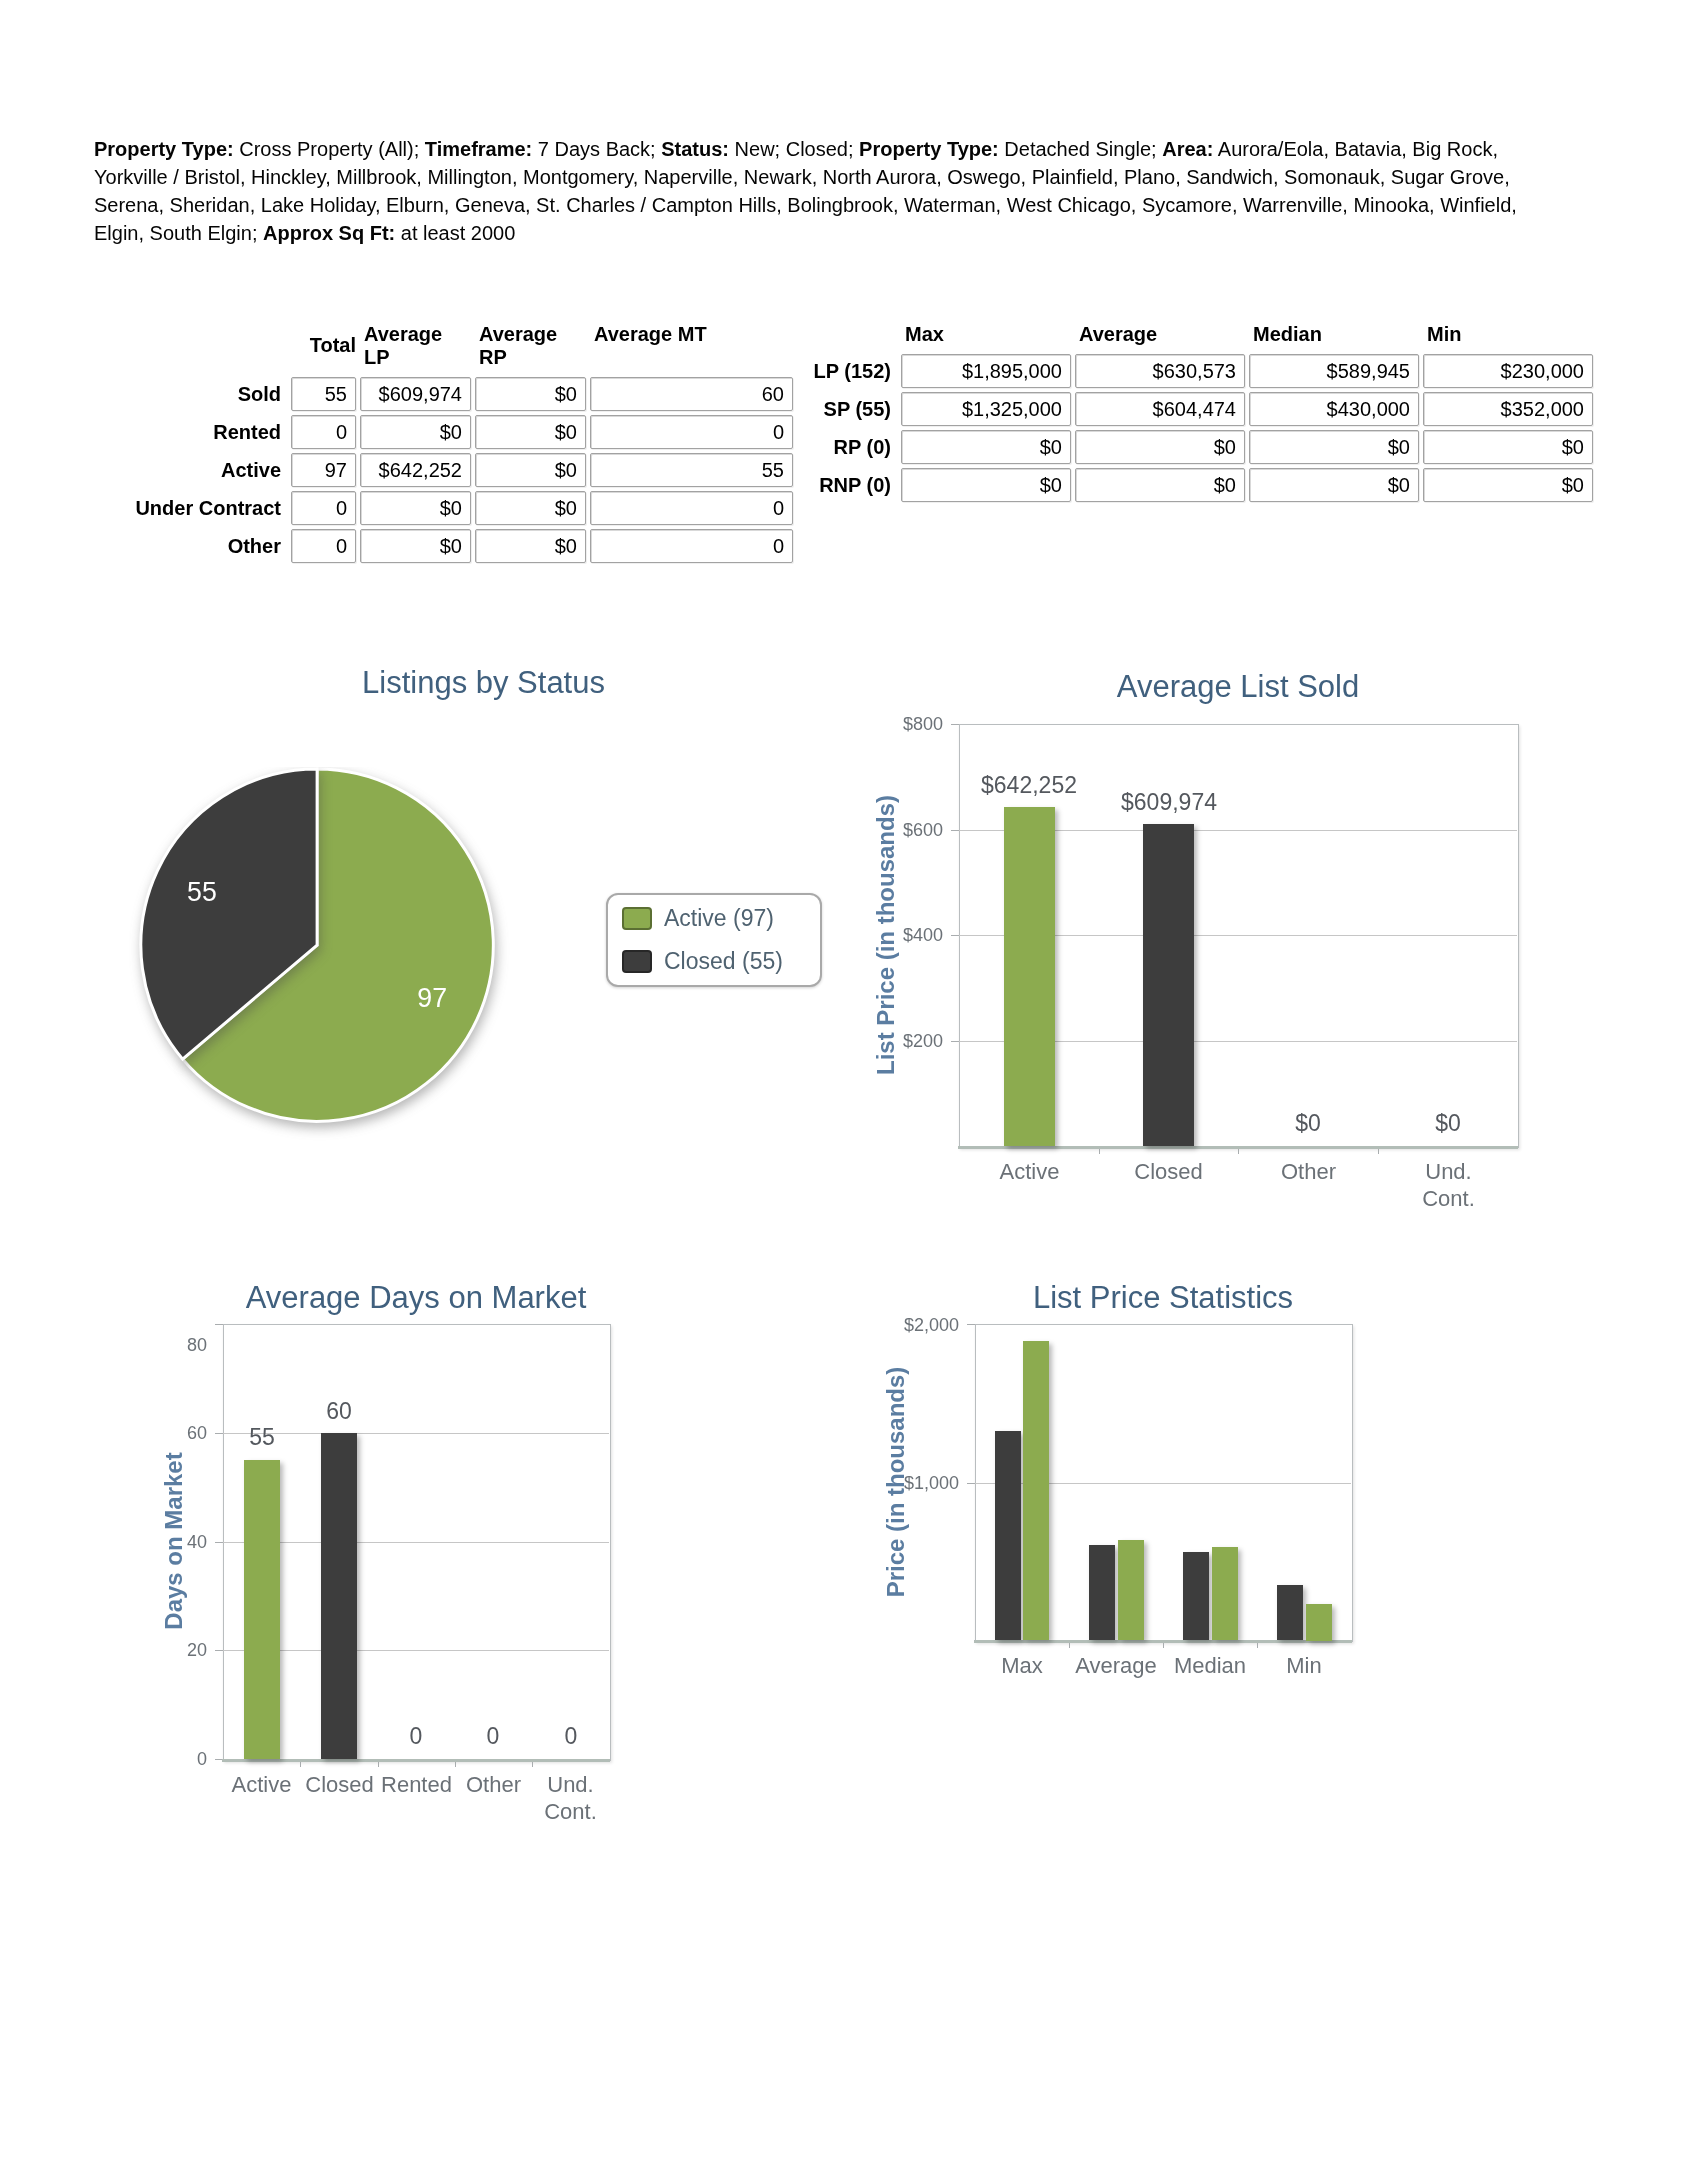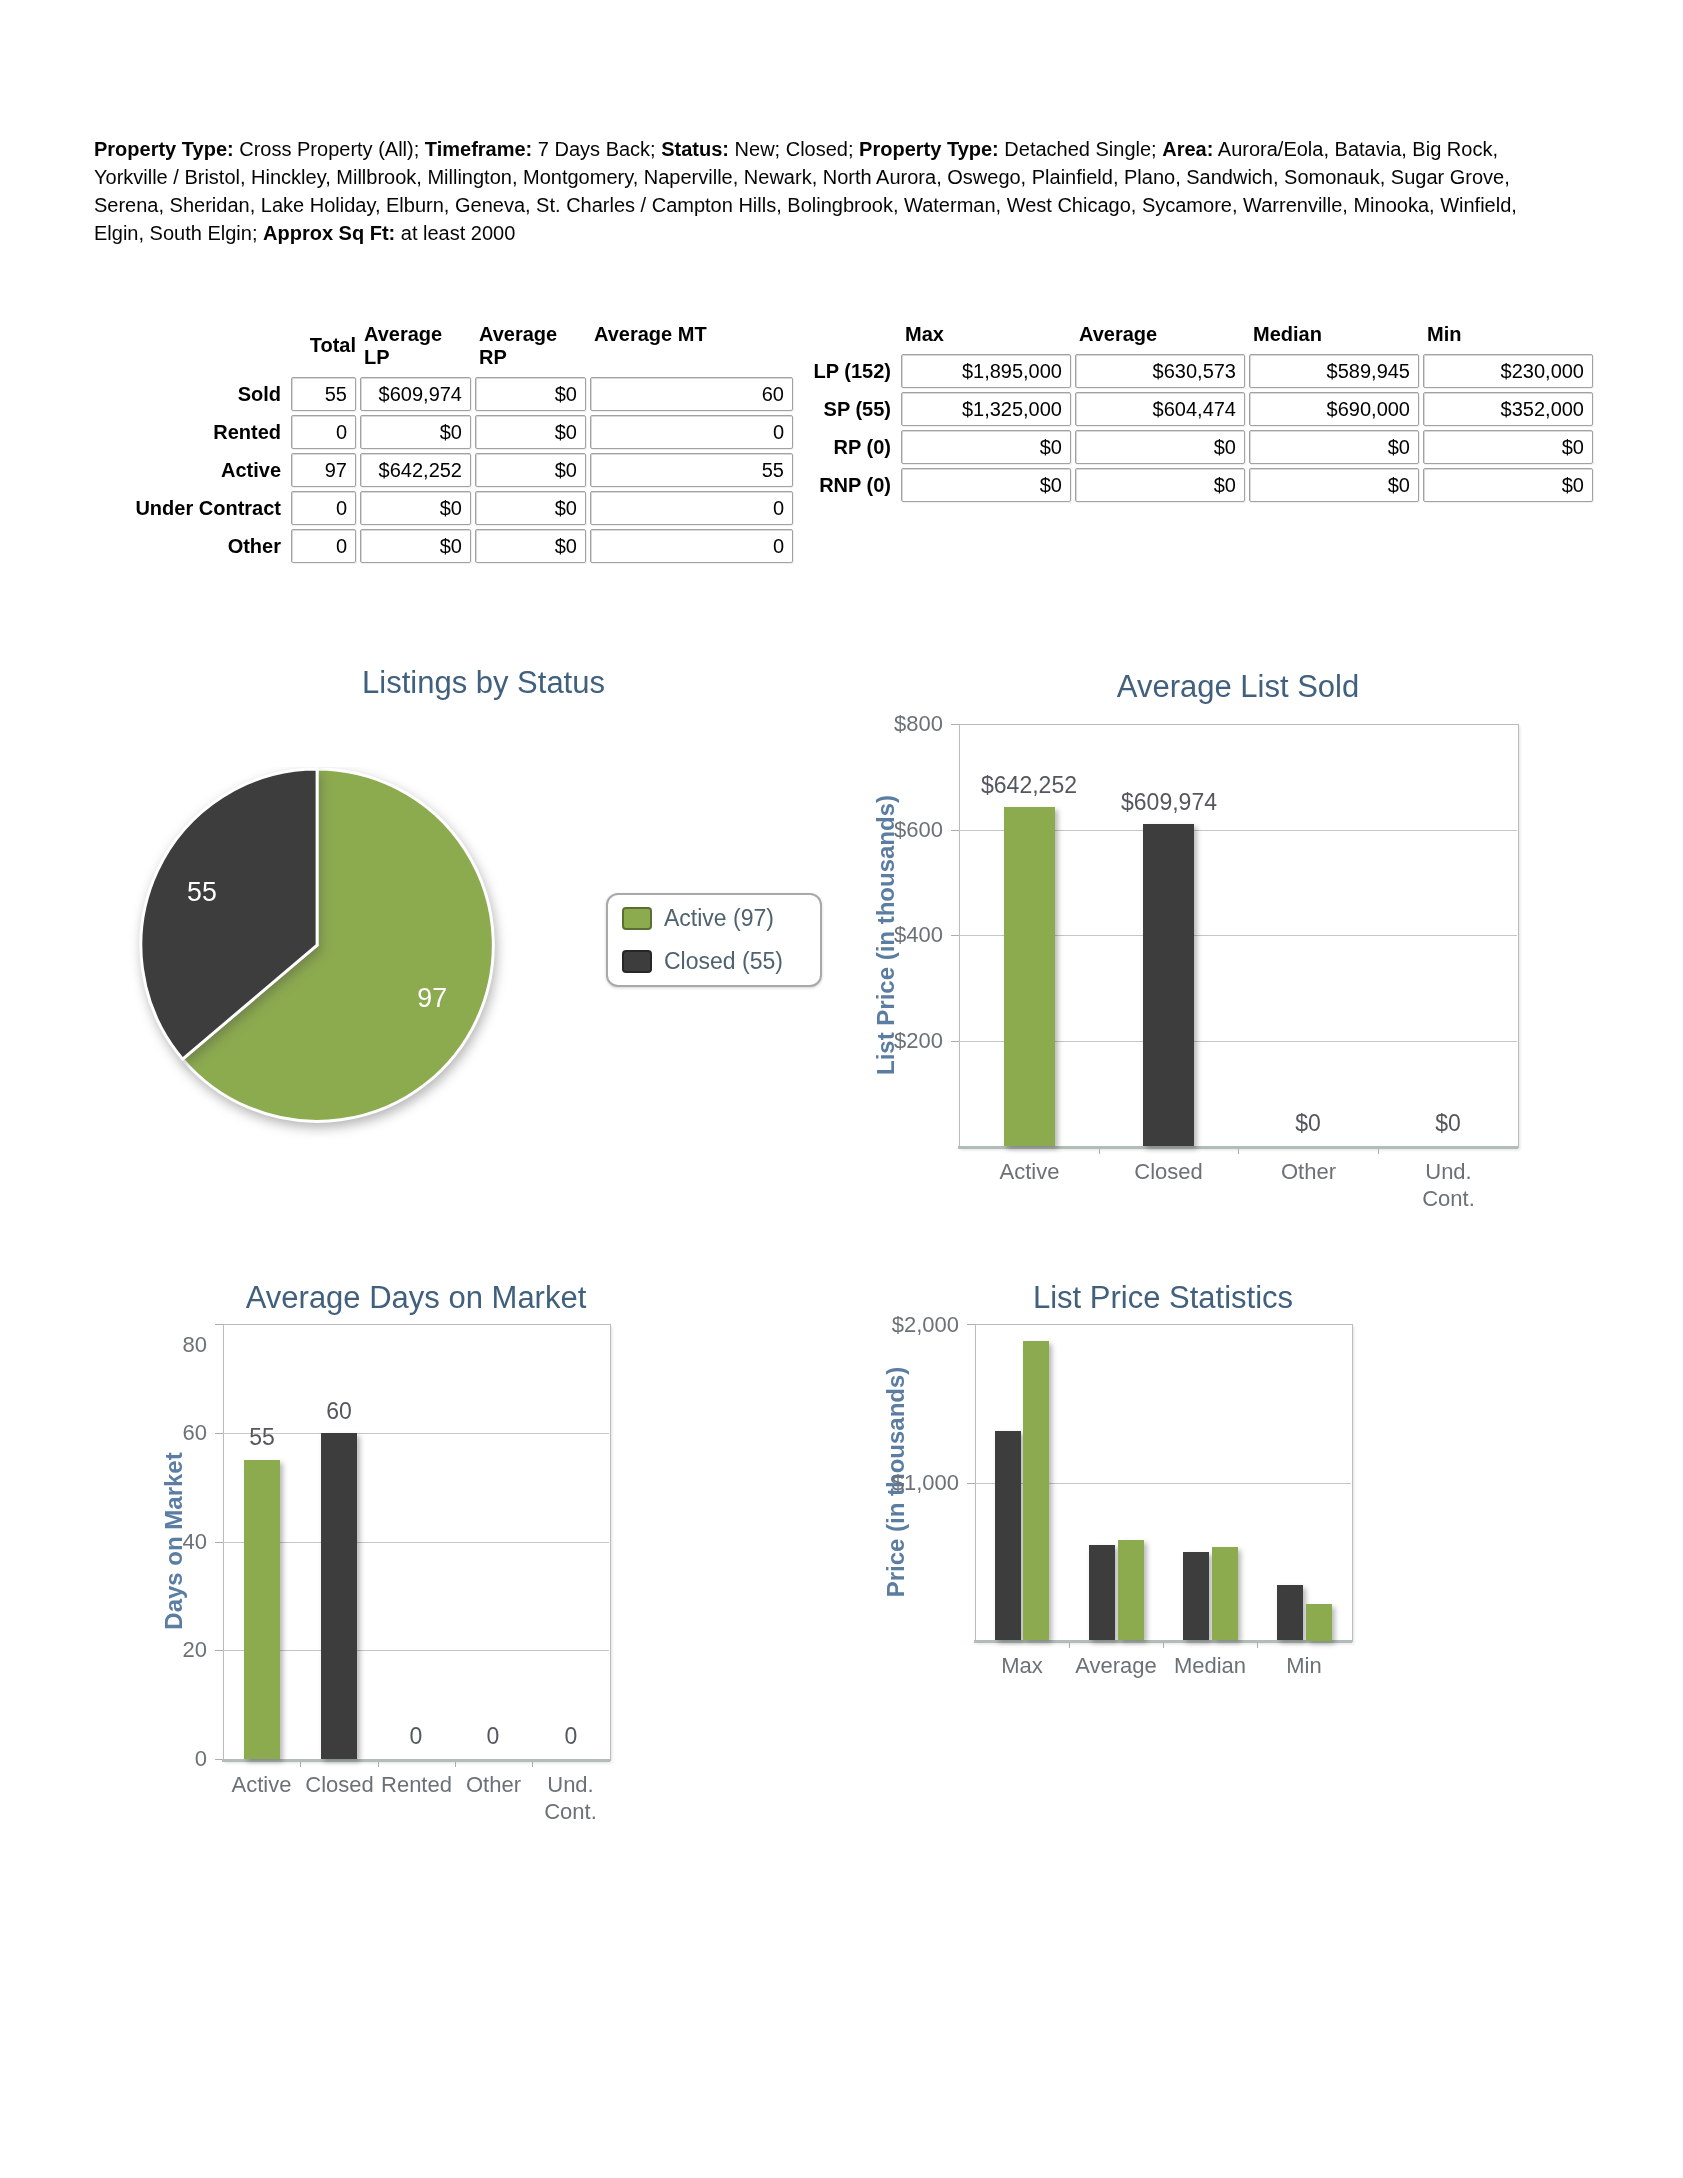--- a/index.html
+++ b/index.html
@@ -22,21 +22,21 @@
            height:30px;line-height:30px;text-align:right;padding:1px 8px 1px 2px;}
 
   
   .chart{position:absolute;}
   .chart-title{position:absolute;text-align:center;font-size:31px;color:#40607e;}
   .ylab{position:absolute;text-align:center;font-size:24px;font-weight:700;color:#5b7da1;transform:rotate(-90deg);height:40px;line-height:40px;}
   .plot-border{position:absolute;border:1px solid #b9bdbf;background:#fff;box-shadow:1px 2px 3px rgba(0,0,0,.12);}
   .gridline{position:absolute;background:#c6c6c6;}
   .tickmark{position:absolute;background:#a9adaf;}
   .baseline{position:absolute;background:#b2bdb7;}
-  .ytick{position:absolute;text-align:right;font-size:22px;color:#6b7177;line-height:30px;}
+  .ytick{position:absolute;text-align:right;font-size:18px;color:#6b7177;line-height:30px;}
   .catlabel{position:absolute;text-align:center;font-size:22px;color:#6b7177;line-height:27px;}
   .bar{position:absolute;box-shadow:3px 3px 5px rgba(0,0,0,.28);}
   .barlabel{position:absolute;text-align:center;font-size:23px;color:#54585e;line-height:30px;}
 
   
   #pie-wrap{position:absolute;left:119px;top:767px;width:416px;height:396px;}
   #pie-svg{width:100%;height:100%;}
   #pie-svg path{filter:drop-shadow(2px 5px 6px rgba(70,70,70,.40));}
   #pie-svg text{fill:#ffffff;font-size:27px;font-family:"Liberation Sans",sans-serif;}
 
@@ -101,21 +101,21 @@
 
   <div class="rl">LP (152)</div>
   <div class="cellbox">$1,895,000</div>
   <div class="cellbox">$630,573</div>
   <div class="cellbox">$589,945</div>
   <div class="cellbox">$230,000</div>
 
   <div class="rl">SP (55)</div>
   <div class="cellbox">$1,325,000</div>
   <div class="cellbox">$604,474</div>
-  <div class="cellbox">$690,000</div>
+  <div class="cellbox">$430,000</div>
   <div class="cellbox">$352,000</div>
 
   <div class="rl">RP (0)</div>
   <div class="cellbox">$0</div>
   <div class="cellbox">$0</div>
   <div class="cellbox">$0</div>
   <div class="cellbox">$0</div>
 
   <div class="rl">RNP (0)</div>
   <div class="cellbox">$0</div>

